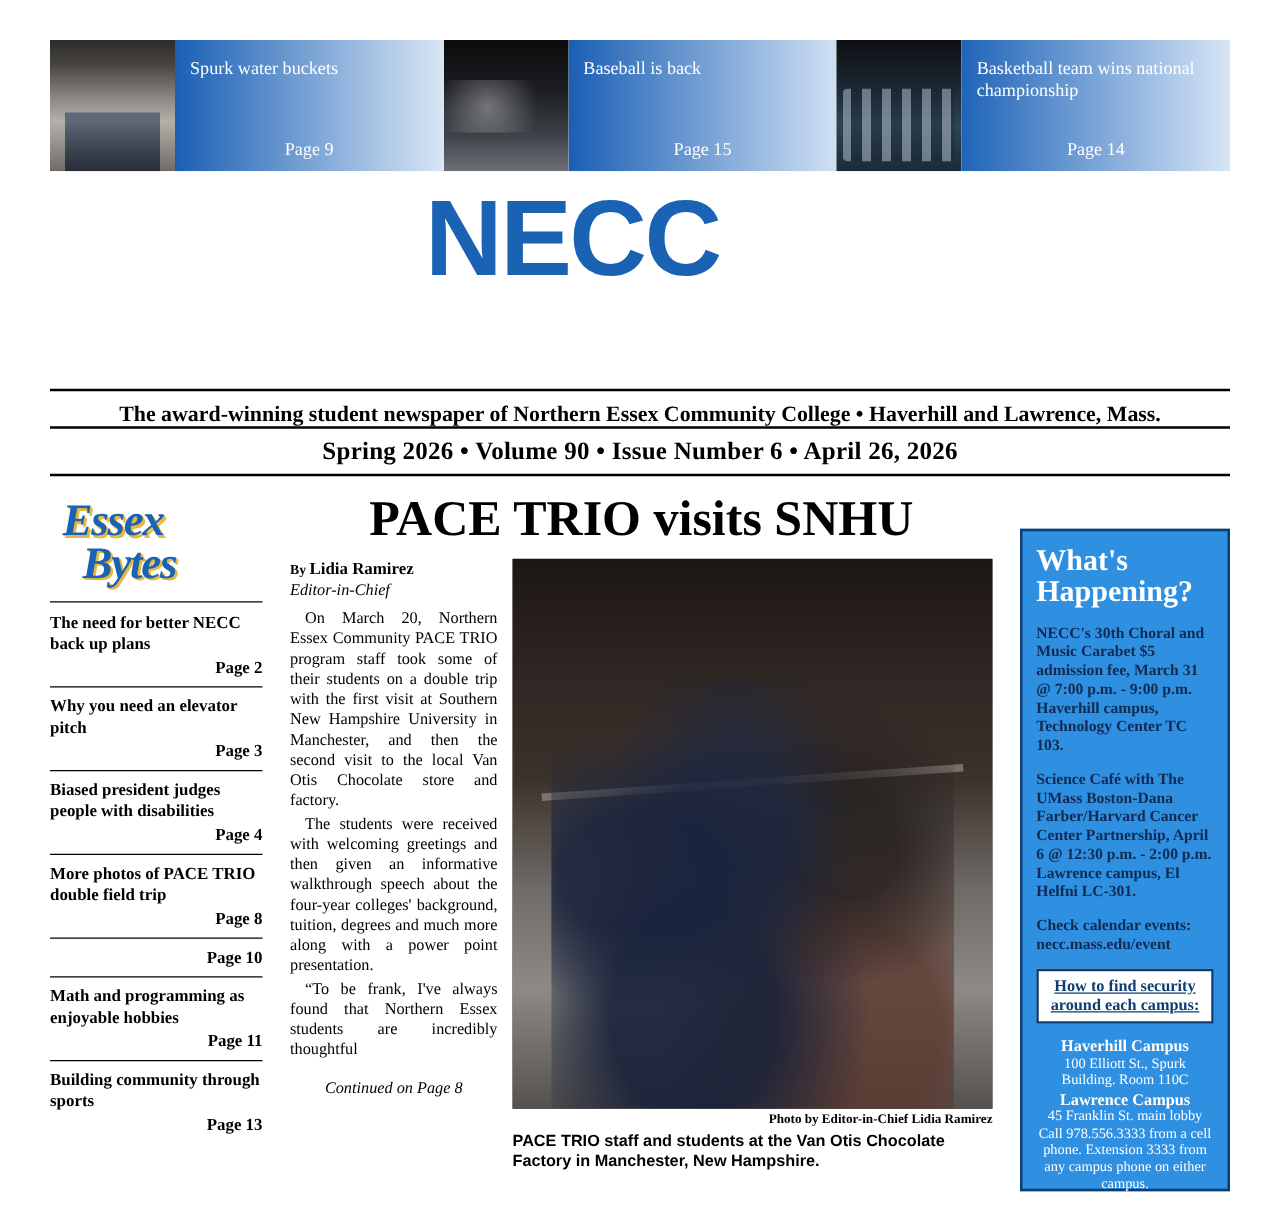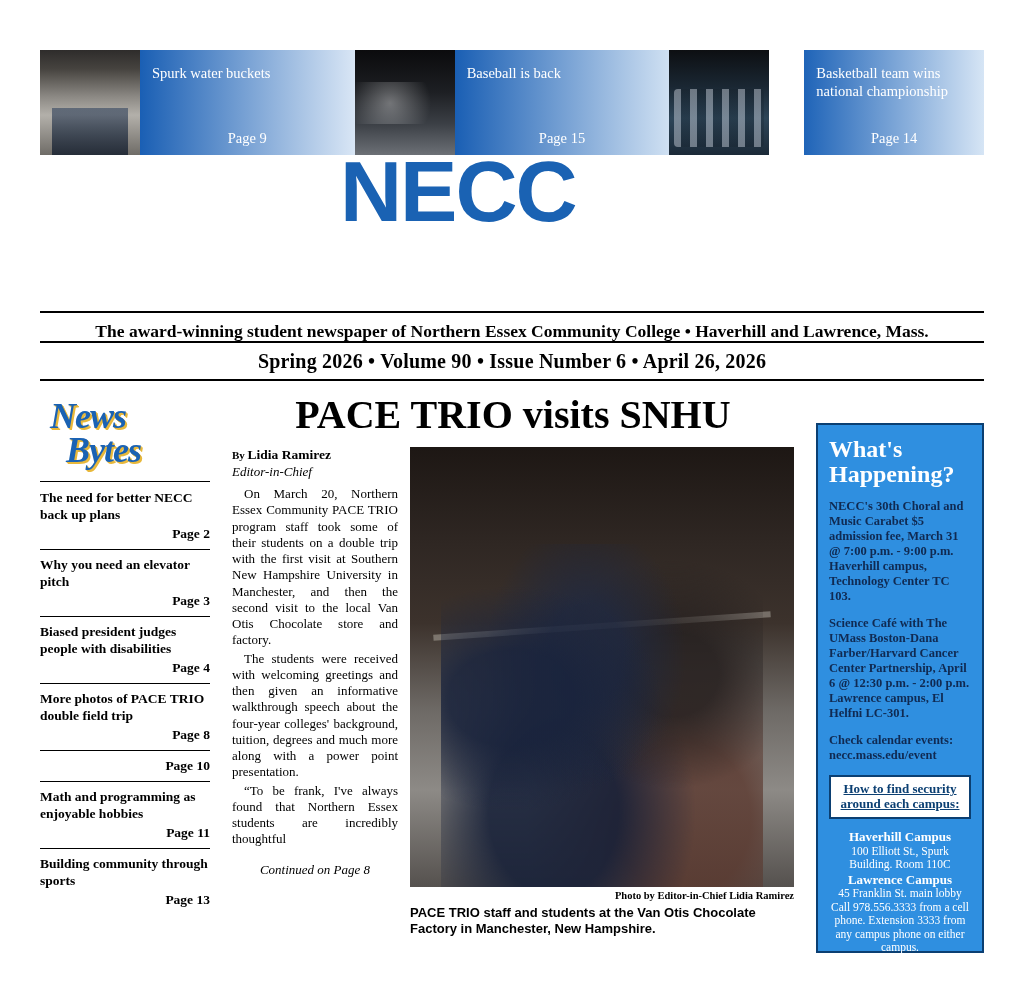--- a/index.html
+++ b/index.html
@@ -15,21 +15,21 @@
   .page {
     position: relative;
     width: 1024px;
     height: 983px;
     padding: 0 40px;
   }
 
   
   .teasers {
     display: flex;
-    padding-top: 50px;
+    padding-top: 32px;
     height: 152px;
   }
   .teaser {
     position: relative;
     display: flex;
     height: 105px;
     overflow: hidden;
     flex: 1;
   }
   .teaser-photo {
@@ -50,21 +50,21 @@
   .teaser-text .title { display: block; }
   .teaser-text .pageno {
     position: absolute;
     bottom: 8px;
     left: 0;
     width: 100%;
     text-align: center;
   }
   .grad-1 { background: linear-gradient(to right, #1a5fb4, #d9e6f5); }
   .grad-2 { background: linear-gradient(to right, #1a5fb4, #cfe0f2); }
-  .grad-3 { background: linear-gradient(to right, #1f64b8, #d6e5f5); margin-left: 35px; }
+  .grad-3 { background: linear-gradient(to right, #1f64b8, #d6e5f5); }
 
   
   .ph {
     position: absolute;
     inset: 0;
   }
   .ph-hall {
     background:
       linear-gradient(to bottom, #2e2c2b 0%, #46433f 18%, #8d8a85 45%, #b3b0aa 62%, #6f6c67 100%);
   }
@@ -379,21 +379,21 @@
     <div class="mast-rule2"></div>
   </div>
 
   <div class="issueline">Spring 2026  •   Volume 90  •   Issue Number 6  •  April 26, 2026</div>
   <div class="issue-rule"></div>
 
   <div class="content">
 
     <div class="col-left">
       <div class="newsbytes-logo">
-        <span>News</span>
+        <span>Essex</span>
         <span class="l2">Bytes</span>
       </div>
       <div class="nb-rule"></div>
 
       <div class="nb-item">
         <div class="nb-title">The need for better NECC back up plans</div>
         <div class="nb-page">Page 2</div>
       </div>
       <div class="nb-sep"></div>
 

